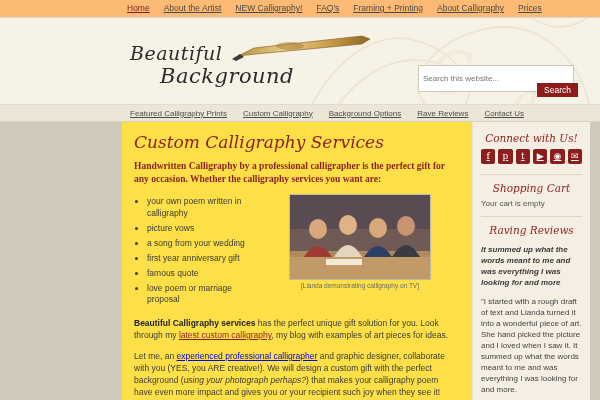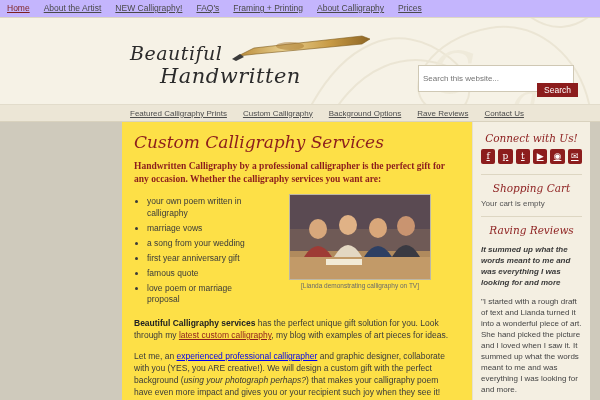--- a/index.html
+++ b/index.html
@@ -12,24 +12,25 @@
     overflow: hidden;
     background: #cfcabc;
     font-family: "Liberation Sans", sans-serif;
     font-size: 10px;
     color: #3a3a3a;
   }
 
   
   .topnav {
     height: 18px;
-    background: #c4b5fd;
+    background: #fdba74;
     border-bottom: 1px solid #ded7c4;
     display: flex;
     align-items: center;
+    padding-left: 120px;
     box-sizing: border-box;
   }
   .topnav .item {
     font-size: 8.5px;
     color: #4a4a4a;
     padding: 0 7px;
     line-height: 17px;
     white-space: nowrap;
   }
   .topnav .item.home {
@@ -312,21 +313,21 @@
           <stop offset="35%" stop-color="#e8cf8e"></stop>
           <stop offset="70%" stop-color="#c79a45"></stop>
           <stop offset="100%" stop-color="#8d6524"></stop>
         </linearGradient>
       </defs>
       <path d="M8 24 L24 16 L132 4 L140 7 L132 12 L26 22 Z" fill="url(#pg)" stroke="#7d5a1d" stroke-width=".6"></path>
       <path d="M2 27 L10 22 L14 25 L6 29 Z" fill="#3b3b3b"></path>
       <ellipse cx="60" cy="14" rx="14" ry="4" fill="#a5762c" opacity=".5"></ellipse>
     </svg>
     <div class="logo-word1">Beautiful</div>
-    <div class="logo-word2">Handwritten</div>
+    <div class="logo-word2">Background</div>
   </div>
 
   <div class="search-area">
     <input class="search-input" type="text" placeholder="Search this website..." style="">
     <button class="search-btn">Search</button>
   </div>
 </div>
 
 <div class="subnav">
   <a class="item" href="#">Featured Calligraphy Prints</a>
@@ -340,21 +341,21 @@
 
   <div class="leftedge"></div>
 
   <div class="content">
     <h1 class="title">Custom Calligraphy Services</h1>
     <p class="lede">Handwritten Calligraphy by a professional calligrapher is the perfect gift for any occasion. Whether the calligraphy services you want are:</p>
 
     <div class="cols">
       <ul class="bullets">
         <li>your own poem written in calligraphy</li>
-        <li>marriage vows</li>
+        <li>picture vows</li>
         <li>a song from your wedding</li>
         <li>first year anniversary gift</li>
         <li>famous quote</li>
         <li>love poem or marriage proposal</li>
       </ul>
 
       <div class="photo-wrap">
         <svg class="photo" viewBox="0 0 140 84">
           <rect width="140" height="84" fill="#2f2a33"></rect>
           <rect x="0" y="0" width="140" height="34" fill="#5a4a52"></rect>

